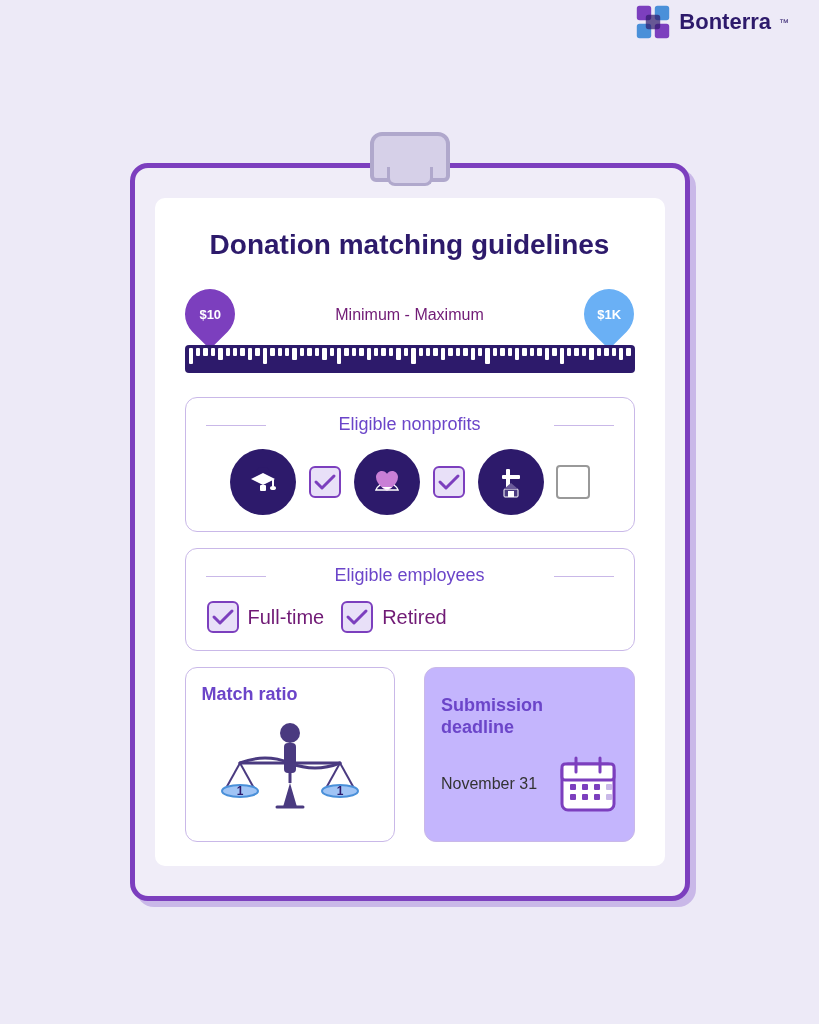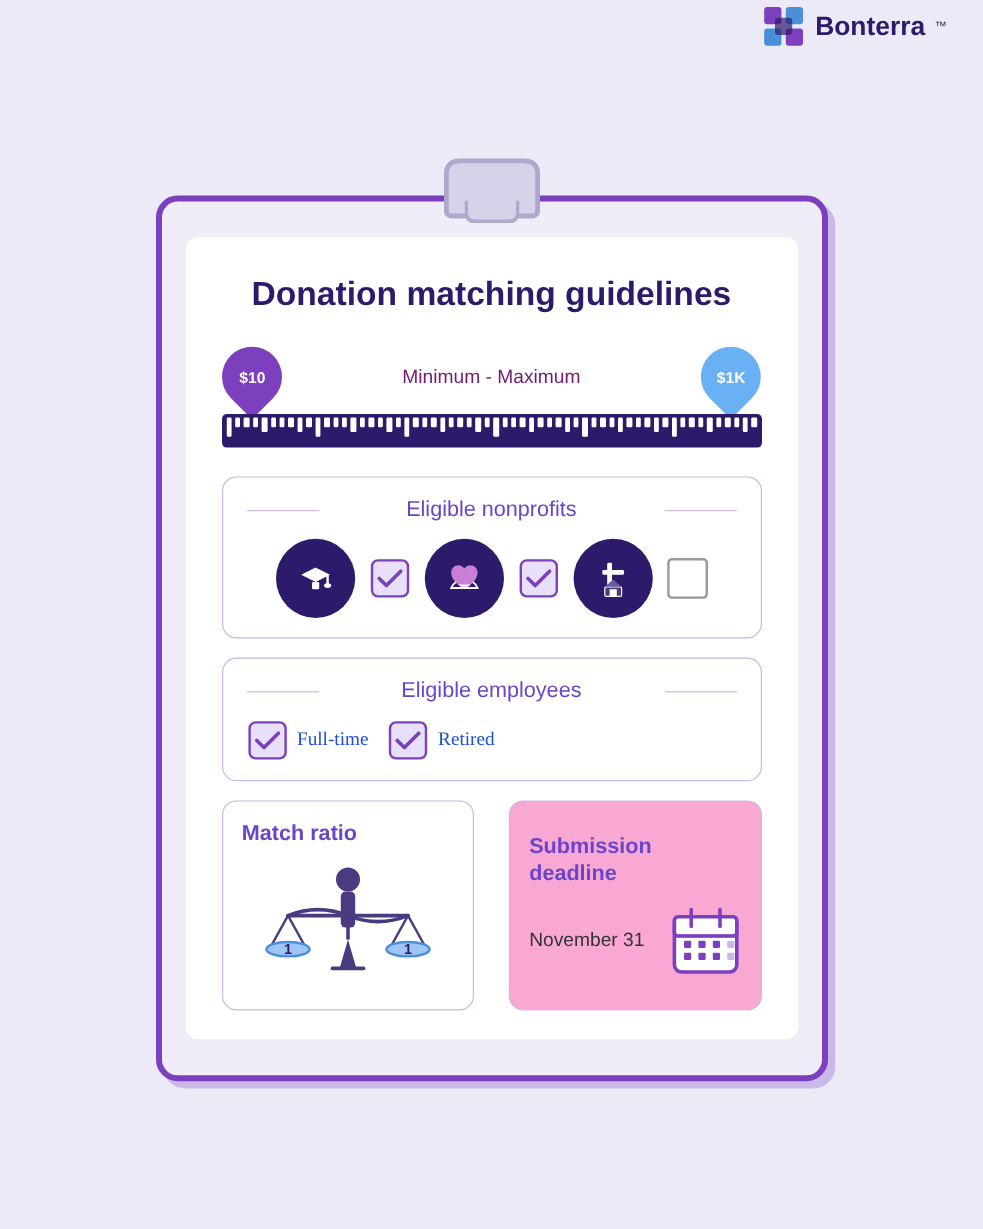--- a/index.html
+++ b/index.html
@@ -222,23 +222,22 @@
       gap: 6px;
       flex-wrap: wrap;
     }
     .employee-item {
       display: flex;
       align-items: center;
       gap: 8px;
       margin-right: 10px;
     }
     .employee-label {
-      font-size: 16px;
-      color: #1d4ed8;
-      font-family: Liberation Serif, serif;
+      font-size: 20px;
+      color: #701a75;
     }
 
     
     .bottom-row {
       display: flex;
       gap: 12px;
     }
     .match-box {
       flex: 1;
       border: 1.5px solid #c9b8e8;
@@ -250,21 +249,21 @@
       font-size: 18px;
       font-weight: 700;
       color: #6b45c9;
       margin-bottom: 10px;
     }
     .submission-box {
       flex: 1;
       border: 1.5px solid #c9b8e8;
       border-radius: 12px;
       padding: 16px;
-      background: #f9a8d4;
+      background: #c4b5fd;
       display: flex;
       flex-direction: column;
       align-items: flex-end;
       justify-content: center;
       margin-left: 17px;
     }
     .submission-title {
       font-size: 18px;
       font-weight: 700;
       color: #6b45c9;

